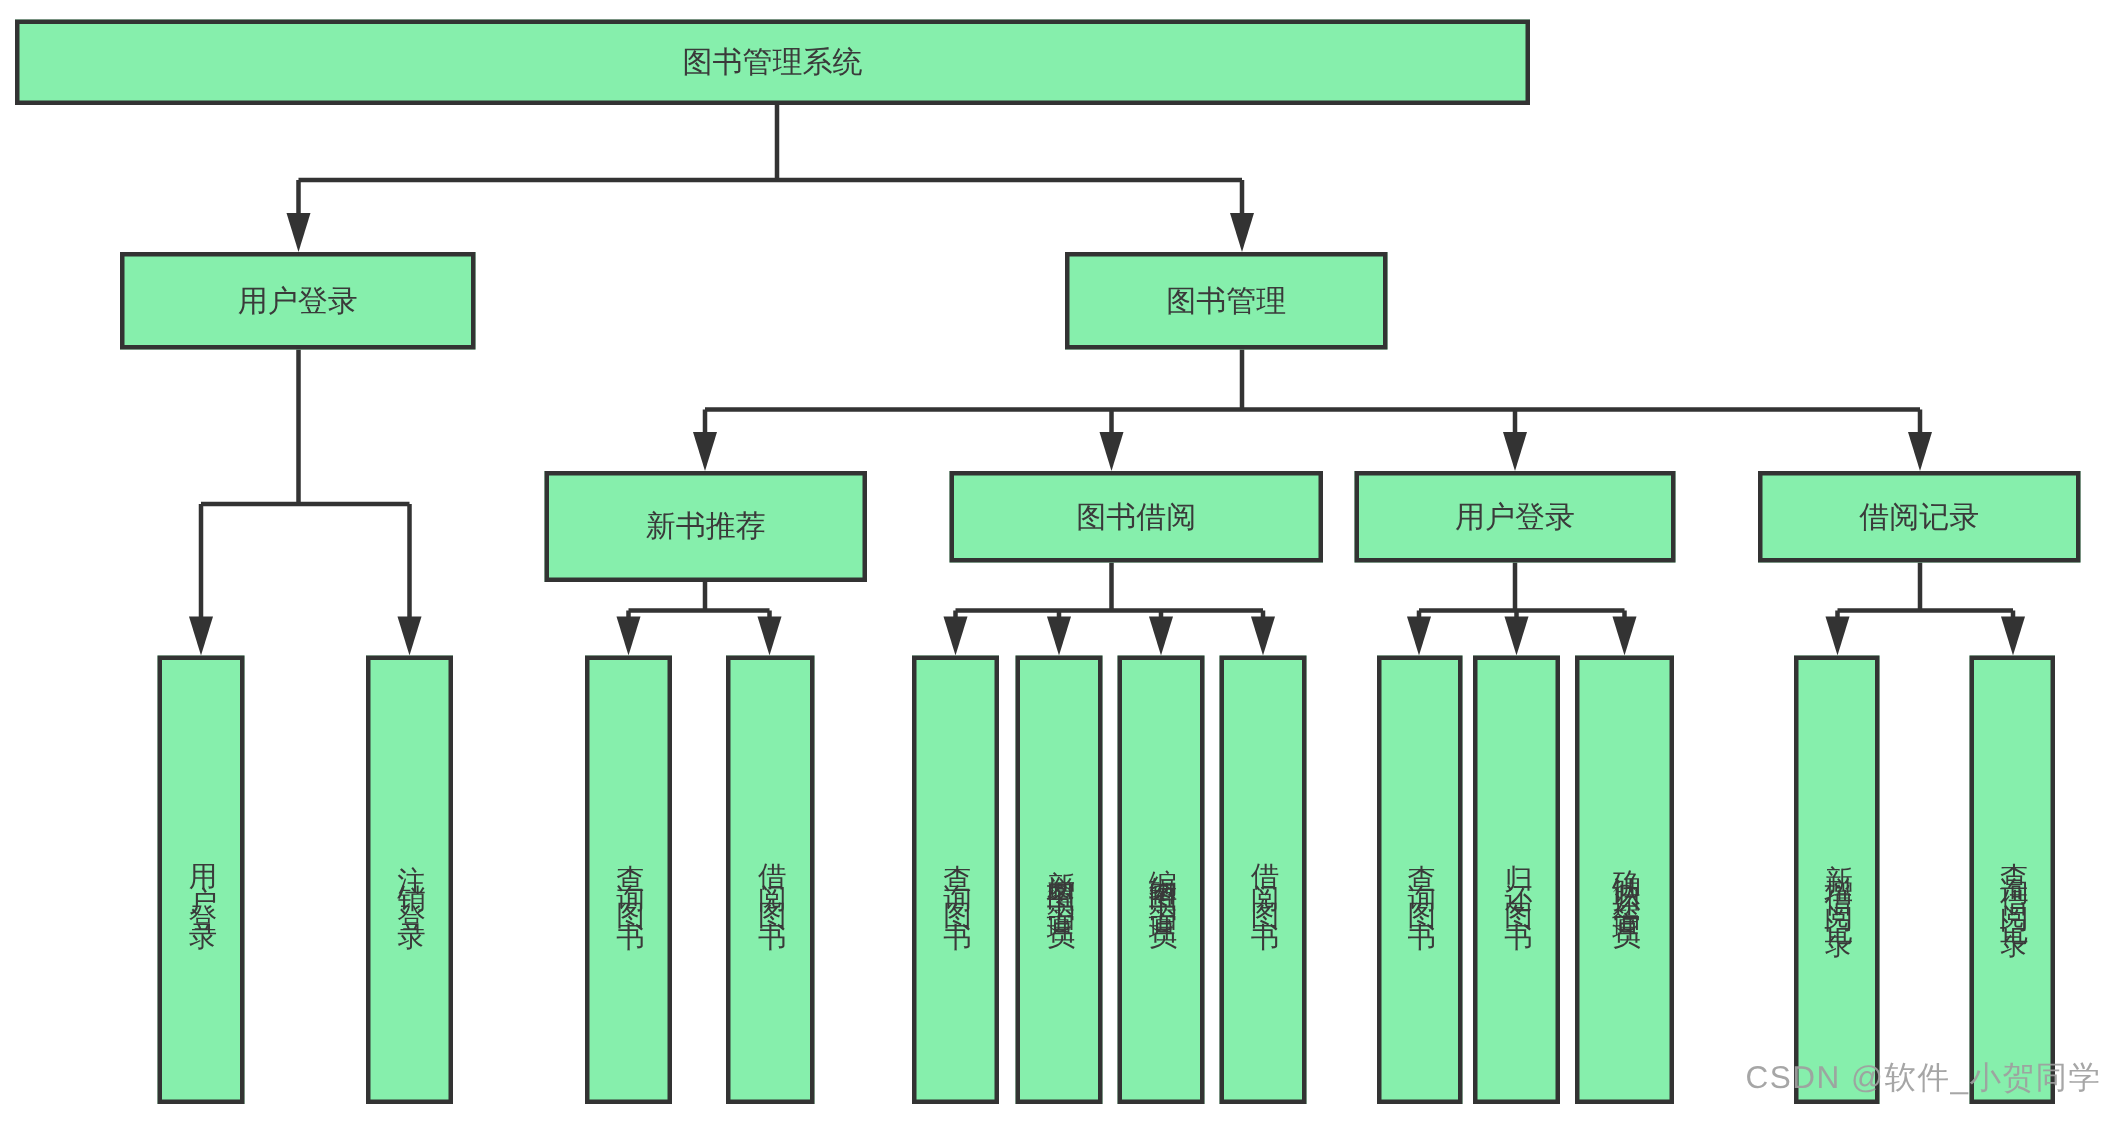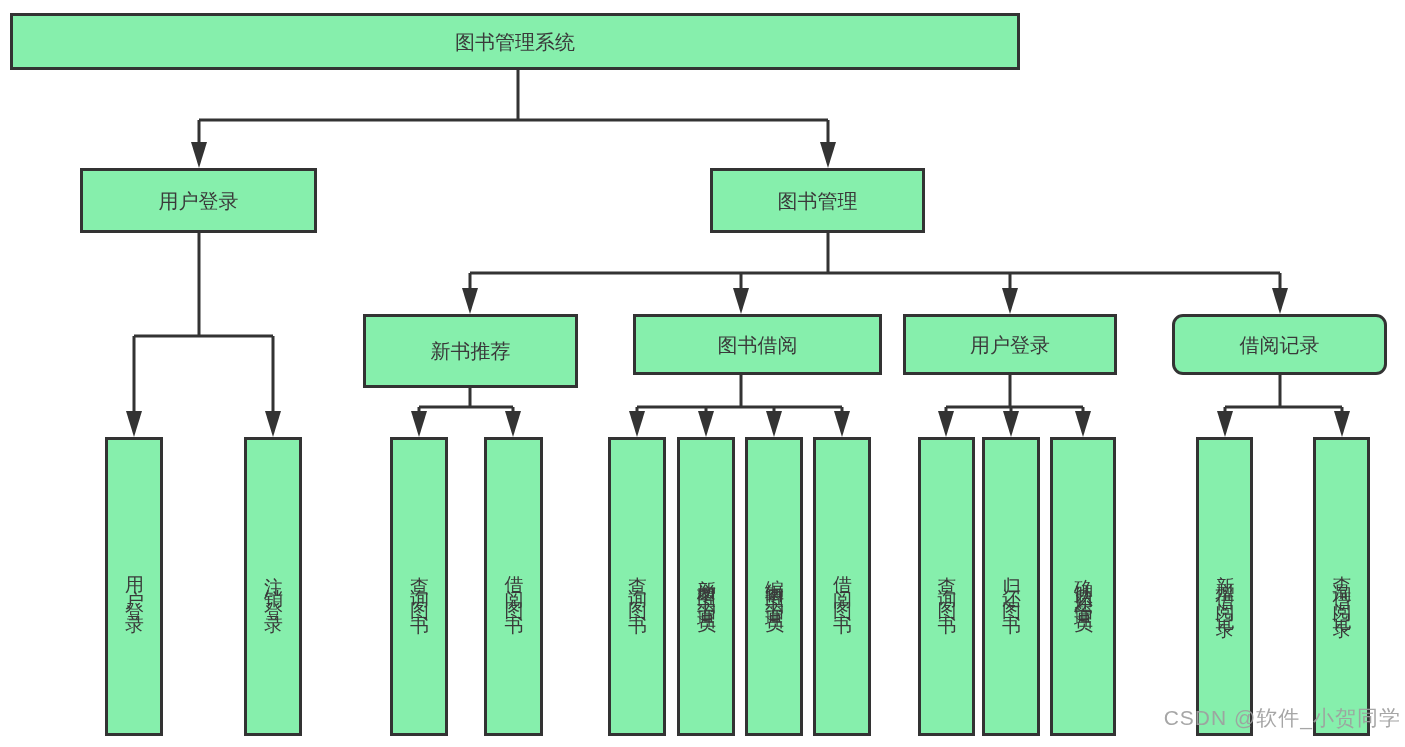--- a/index.html
+++ b/index.html
@@ -90,21 +90,21 @@
   </svg>
 
   <div class="box" style="left:10px;top:13px;width:1010px;height:57px;">图书管理系统</div>
 
   <div class="box" style="left:80px;top:168px;width:237px;height:65px;">用户登录</div>
   <div class="box" style="left:710px;top:168px;width:215px;height:65px;">图书管理</div>
 
   <div class="box" style="left:363px;top:314px;width:215px;height:74px;">新书推荐</div>
   <div class="box" style="left:633px;top:314px;width:249px;height:61px;">图书借阅</div>
   <div class="box" style="left:903px;top:314px;width:214px;height:61px;">用户登录</div>
-  <div class="box" style="left:1172px;top:314px;width:215px;height:61px;border-radius:11px;">借阅记录</div>
+  <div class="box" style="left:1172px;top:314px;width:215px;height:61px;">借阅记录</div>
 
   <div class="box vbox ls4" style="left:105px;top:437px;width:58px;height:299px;">用户登录</div>
   <div class="box vbox ls4" style="left:244px;top:437px;width:58px;height:299px;">注销登录</div>
 
   <div class="box vbox ls4" style="left:390px;top:437px;width:58px;height:299px;">查询图书</div>
   <div class="box vbox ls4" style="left:484px;top:437px;width:59px;height:299px;">借阅图书</div>
 
   <div class="box vbox ls4" style="left:608px;top:437px;width:58px;height:299px;">查询图书</div>
   <div class="box vbox ls9" style="left:677px;top:437px;width:58px;height:299px;">新增图书（管理员）</div>
   <div class="box vbox ls9" style="left:745px;top:437px;width:58px;height:299px;">编辑图书（管理员）</div>

